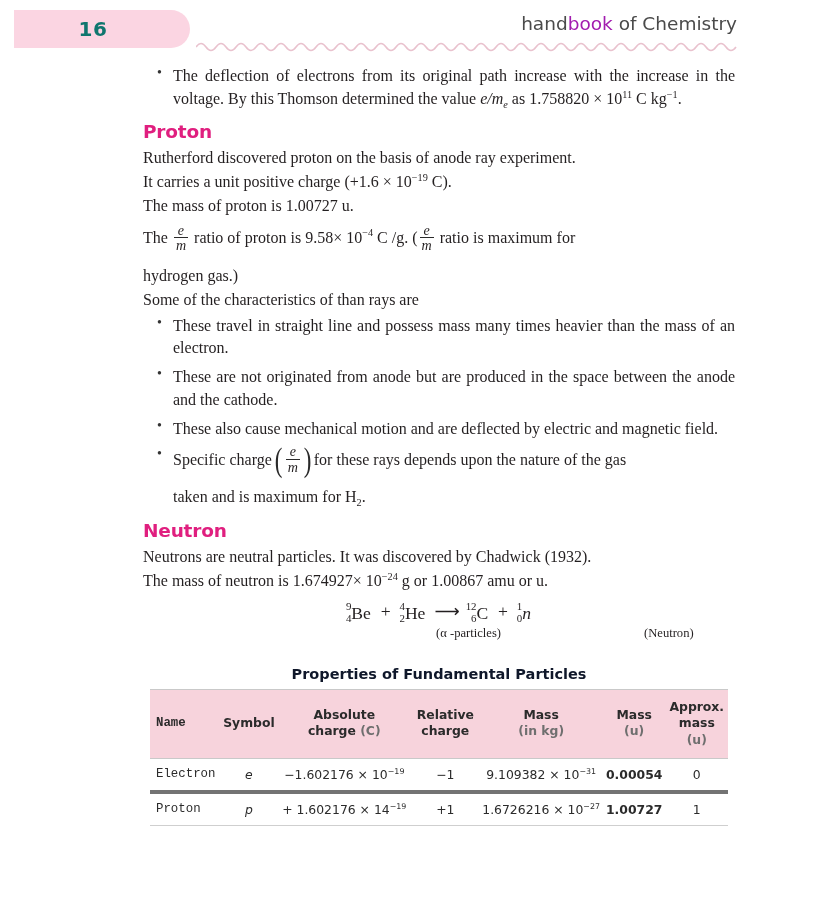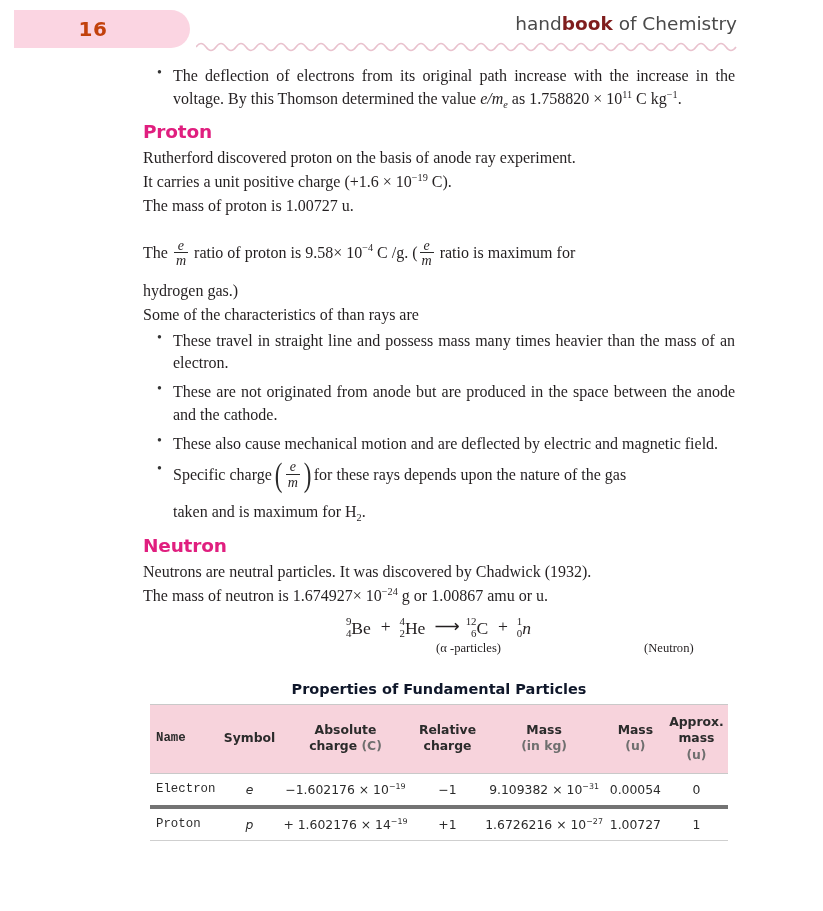--- a/index.html
+++ b/index.html
@@ -36,33 +36,33 @@
     top: 10px;
     width: 176px;
     height: 38px;
     line-height: 38px;
     text-align: center;
     padding-right: 18px;
     box-sizing: border-box;
     font-family: "DejaVu Sans", sans-serif;
     font-weight: bold;
     font-size: 20px;
-    color: #c2410c;
+    color: #0f766e;
     letter-spacing: 0.5px;
   }
   .book-title {
     position: absolute;
     right: 86px;
     top: 13px;
     font-family: "DejaVu Sans", sans-serif;
     font-size: 18.5px;
     color: #4a4a4a;
     white-space: nowrap;
   }
-  .book-title b { color: #7f1d1d; font-weight: bold; }
+  .book-title b { color: #a21caf; font-weight: normal; }
   .wavy-rule {
     position: absolute;
     left: 196px;
     right: 85px;
     top: 38px;
     height: 14px;
     overflow: hidden;
   }
   .wavy-rule svg { display: block; }
 
@@ -213,21 +213,21 @@
     border-bottom: 4px solid #737373;
     vertical-align: middle;
     white-space: nowrap;
   }
   table.props tbody tr:last-child td { border-bottom: 1px solid #cfcfcf; }
   .c-name  { text-align: left; padding-left: 6px !important; width: 74px; font-family: Liberation Mono, monospace; }
   .c-sym   { text-align: center; width: 60px; font-style: italic; }
   .c-abs   { text-align: center; width: 152px; }
   .c-rel   { text-align: center; width: 94px; }
   .c-mkg   { text-align: center; width: 126px; }
-  .c-mu    { text-align: center; width: 68px; }
+  .c-mu    { text-align: center; width: 68px; font-weight: bold; }
   .c-amu   { text-align: center; width: 74px; }
 </style>
 </head>
 <body>
 
 <div class="page-header">
   <div class="page-num-badge"></div>
   <div class="page-num">16</div>
   <div class="book-title"><span>hand</span><b>book</b><span> of Chemistry</span></div>
   <div class="wavy-rule">
@@ -244,21 +244,21 @@
   </ul>
 
   <h2 class="section">Proton</h2>
 
   <p class="body nojust">Rutherford discovered proton on the basis of anode ray experiment.</p>
 
   <p class="body nojust"><span>It carries a unit positive charge (+1.6 × 10</span><sup>−19</sup><span> C).</span></p>
 
   <p class="body nojust">The mass of proton is 1.00727 u.</p>
 
-  <p class="body" style="margin-top:21px;"><span>The </span><span class="frac"><span class="num">e</span><span class="den">m</span></span><span> ratio of proton is 9.58× 10</span><sup>−4</sup><span> C /g. (</span><span class="frac"><span class="num">e</span><span class="den">m</span></span><span> ratio is maximum for</span></p>
+  <p class="body" style="margin-top:6px;"><span>The </span><span class="frac"><span class="num">e</span><span class="den">m</span></span><span> ratio of proton is 9.58× 10</span><sup>−4</sup><span> C /g. (</span><span class="frac"><span class="num">e</span><span class="den">m</span></span><span> ratio is maximum for</span></p>
 
   <p class="body nojust" style="margin-top:12px;">hydrogen gas.)</p>
 
   <p class="body nojust">Some of the characteristics of than rays are</p>
 
   <ul class="bullets">
     <li class="body">These travel in straight line and possess mass many times heavier than the mass of an electron.</li>
     <li class="body">These are not originated from anode but are produced in the space between the anode and the cathode.</li>
     <li class="body">These also cause mechanical motion and are deflected by electric and magnetic field.</li>
     <li class="body"><span>Specific charge</span><span class="paren-frac"><span class="pl">(</span><span class="frac"><span class="num">e</span><span class="den">m</span></span><span class="pr">)</span></span><span>for these rays depends upon the nature of the gas</span>

